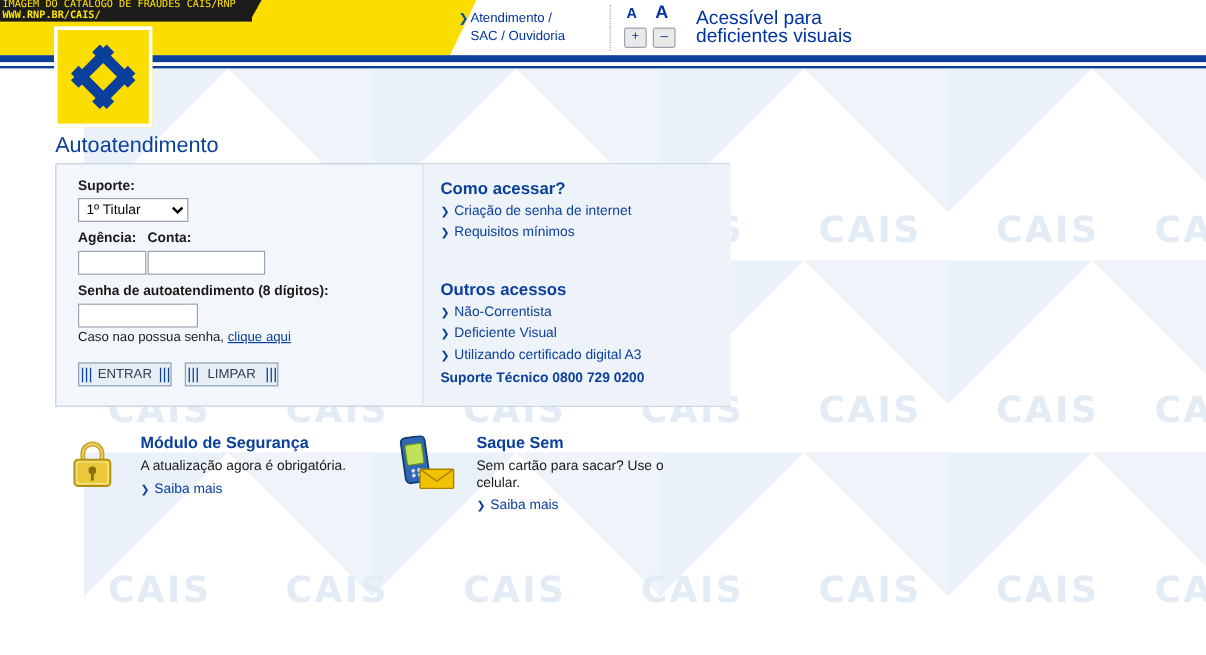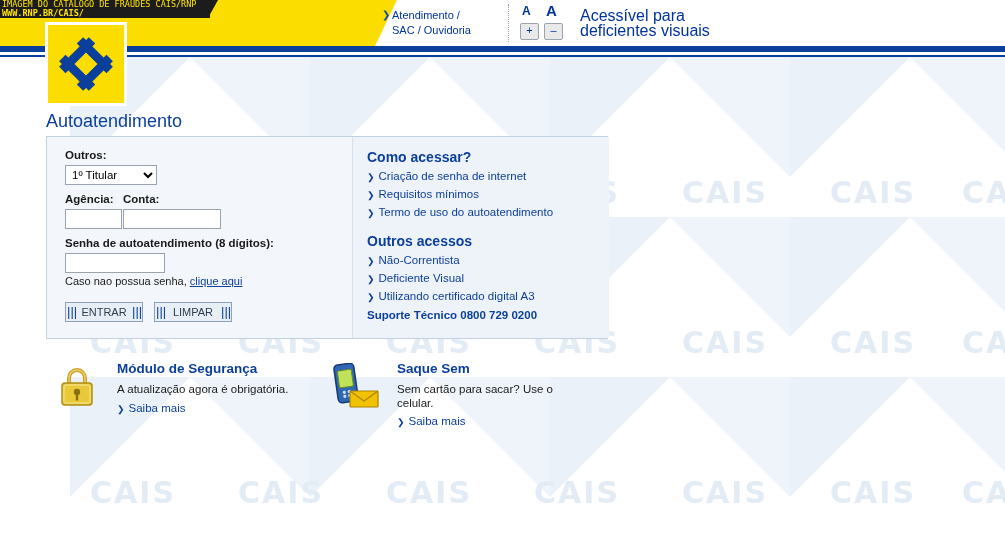--- a/index.html
+++ b/index.html
@@ -446,21 +446,21 @@
     <div class="logo-v2"></div>
     <div class="logo-hole"></div>
   </div>
 </div>
 
 <div class="page-title">Autoatendimento</div>
 
 <div class="panel">
 
   <div class="panel-left">
-    <div class="lbl" style="left:18px; top:12px;">Outros:</div>
+    <div class="lbl" style="left:18px; top:12px;">Suporte:</div>
     <select class="fld" style="left:18px; top:28px; width:92px;">
       <option>1º Titular</option>
       <option>2º Titular</option>
     </select>
 
     <div class="lbl" style="left:18px; top:56px;">Agência:</div>
     <input class="fld" style="left: 18px; top: 72px; width: 57px;" type="text" value="">
 
     <div class="lbl" style="left:76px; top:56px;">Conta:</div>
     <input class="fld" style="left: 76px; top: 72px; width: 98px;" type="text" value="">
@@ -486,23 +486,20 @@
   </div>
 
   <div class="panel-right">
     <div class="rp-head" style="left:14px; top:12px;">Como acessar?</div>
 
     <div class="rp-item" style="left:14px; top:33px;">
       <span class="arw">❯</span><a href="#">Criação de senha de internet</a>
     </div>
     <div class="rp-item" style="left:14px; top:51px;">
       <span class="arw">❯</span><a href="#">Requisitos mínimos</a>
-    </div>
-    <div class="rp-item" style="left:14px; top:69px;">
-      <span class="arw">❯</span><a href="#">Termo de uso do autoatendimento</a>
     </div>
 
     <div class="rp-head" style="left:14px; top:96px;">Outros acessos</div>
 
     <div class="rp-item" style="left:14px; top:117px;">
       <span class="arw">❯</span><a href="#">Não-Correntista</a>
     </div>
     <div class="rp-item" style="left:14px; top:135px;">
       <span class="arw">❯</span><a href="#">Deficiente Visual</a>
     </div>

